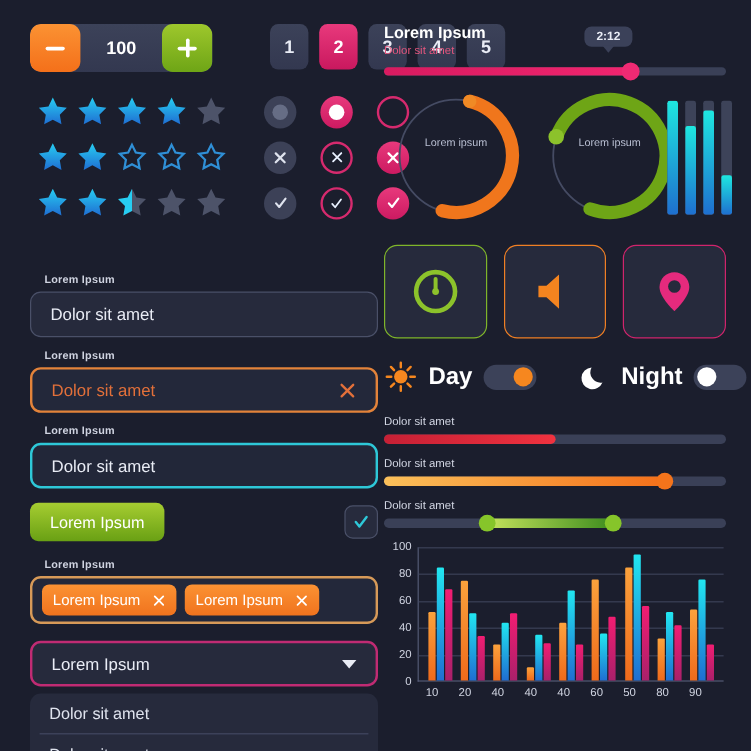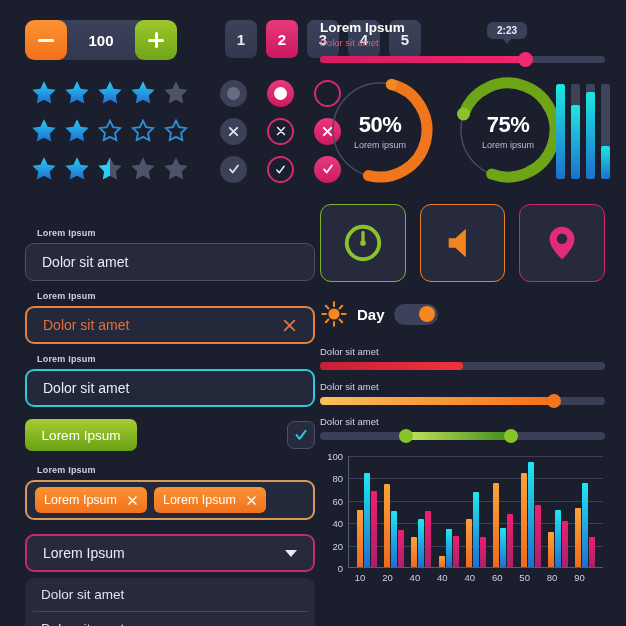--- a/index.html
+++ b/index.html
@@ -158,21 +158,21 @@
   .tiles { display: flex; gap: 14px; margin-top: 10px; }
   .tile { width: 86px; height: 78px; border-radius: 11px; background: #262a3c;
     display: flex; align-items: center; justify-content: center; }
   .tile-green { border: 1px solid #7fb52a; }
   .tile-orange { border: 1px solid #ef7f24; }
   .tile-pink { border: 1px solid #d0246c; }
 
   
   .toggles { display: flex; align-items: center; margin-top: 18px; }
   .tg-group { display: flex; align-items: center; gap: 9px; }
-  .tg-label { font-size: 15px; font-weight: bold; color: #fff; }
+  .tg-label { font-size: 20px; font-weight: bold; color: #fff; }
   .switch { width: 44px; height: 21px; border-radius: 11px; background: #3c4259; position: relative; }
   .knob { position: absolute; top: 2.5px; width: 16px; height: 16px; border-radius: 50%; }
   .knob-on { right: 3px; background: #f6871f; }
   .knob-off { left: 3px; background: #ffffff; }
 
   
   .sliders { margin-top: 18px; }
   .sl { margin-bottom: 11px; }
   .sl-label { font-size: 9.5px; color: #d3d7e4; margin-bottom: 5px; }
   .sl-track { height: 8px; border-radius: 4px; background: #3a4057; position: relative; }
@@ -409,49 +409,47 @@
       </div>
 
     </div>
   </div>
 
   <div class="col-right">
 
     <div class="prog-head">
       <div class="prog-title">Lorem Ipsum</div>
       <div class="prog-sub">Dolor sit amet</div>
-      <div class="tooltip">2:23</div>
+      <div class="tooltip">2:12</div>
       <div class="prog-track">
         <div class="prog-fill" style="width:72%"></div>
         <div class="prog-knob" style="left:calc(72% - 7px)"></div>
       </div>
     </div>
 
     <div class="donuts">
 
       <div class="donut" style="left:4px;">
         <svg width="112" height="112" viewBox="0 0 112 112">
           <circle cx="56" cy="56" r="47" fill="none" stroke="#454b63" stroke-width="1.5"></circle>
           <circle cx="56" cy="56" r="47" fill="none" stroke="#f0761c" stroke-width="11" stroke-linecap="round" stroke-dasharray="147.6 295.3" transform="rotate(-76 56 56)"></circle>
           <circle cx="67.5" cy="10.5" r="5.5" fill="#f08a25"></circle>
         </svg>
         <div class="donut-label">
-          <div class="donut-pct">50%</div>
           <div class="donut-sub">Lorem ipsum</div>
         </div>
       </div>
 
       <div class="donut" style="left:132px;">
         <svg width="112" height="112" viewBox="0 0 112 112">
           <circle cx="56" cy="56" r="47" fill="none" stroke="#454b63" stroke-width="1.5"></circle>
           <circle cx="56" cy="56" r="47" fill="none" stroke="#6ea516" stroke-width="11" stroke-linecap="round" stroke-dasharray="221.4 295.3" transform="rotate(-160 56 56)"></circle>
           <circle cx="11.5" cy="40" r="6.5" fill="#8cc22b"></circle>
         </svg>
         <div class="donut-label">
-          <div class="donut-pct">75%</div>
           <div class="donut-sub">Lorem ipsum</div>
         </div>
       </div>
 
       <div class="vbars">
         <div class="vbar">
             <div class="vbar-fill" style="height:100%"></div>
           </div>
         <div class="vbar">
             <div class="vbar-fill" style="height:78%"></div>
@@ -492,20 +490,29 @@
           <circle cx="15" cy="15" r="6" fill="#f6871f"></circle>
           <g stroke="#f6871f" stroke-width="2.2" stroke-linecap="round">
             <path d="M15 2.5v4M15 23.5v4M2.5 15h4M23.5 15h4M6.2 6.2l2.8 2.8M21 21l2.8 2.8M23.8 6.2L21 9M9 21l-2.8 2.8"></path>
           </g>
         </svg>
         <span class="tg-label">Day</span>
         <div class="switch">
           <span class="knob knob-on"></span>
         </div>
       </div>
+      <div class="tg-group" style="margin-left:36px;">
+        <svg width="26" height="26" viewBox="0 0 30 30">
+          <path fill="#ffffff" d="M22 20.5A10 10 0 0 1 11.5 6 10.5 10.5 0 1 0 22 20.5z"></path>
+        </svg>
+        <span class="tg-label">Night</span>
+        <div class="switch">
+          <span class="knob knob-off"></span>
+        </div>
+      </div>
     </div>
 
     <div class="sliders">
       <div class="sl">
         <div class="sl-label">Dolor sit amet</div>
         <div class="sl-track">
           <div class="sl-fill f-red" style="left:0;width:50%"></div>
         </div>
       </div>
       <div class="sl">

